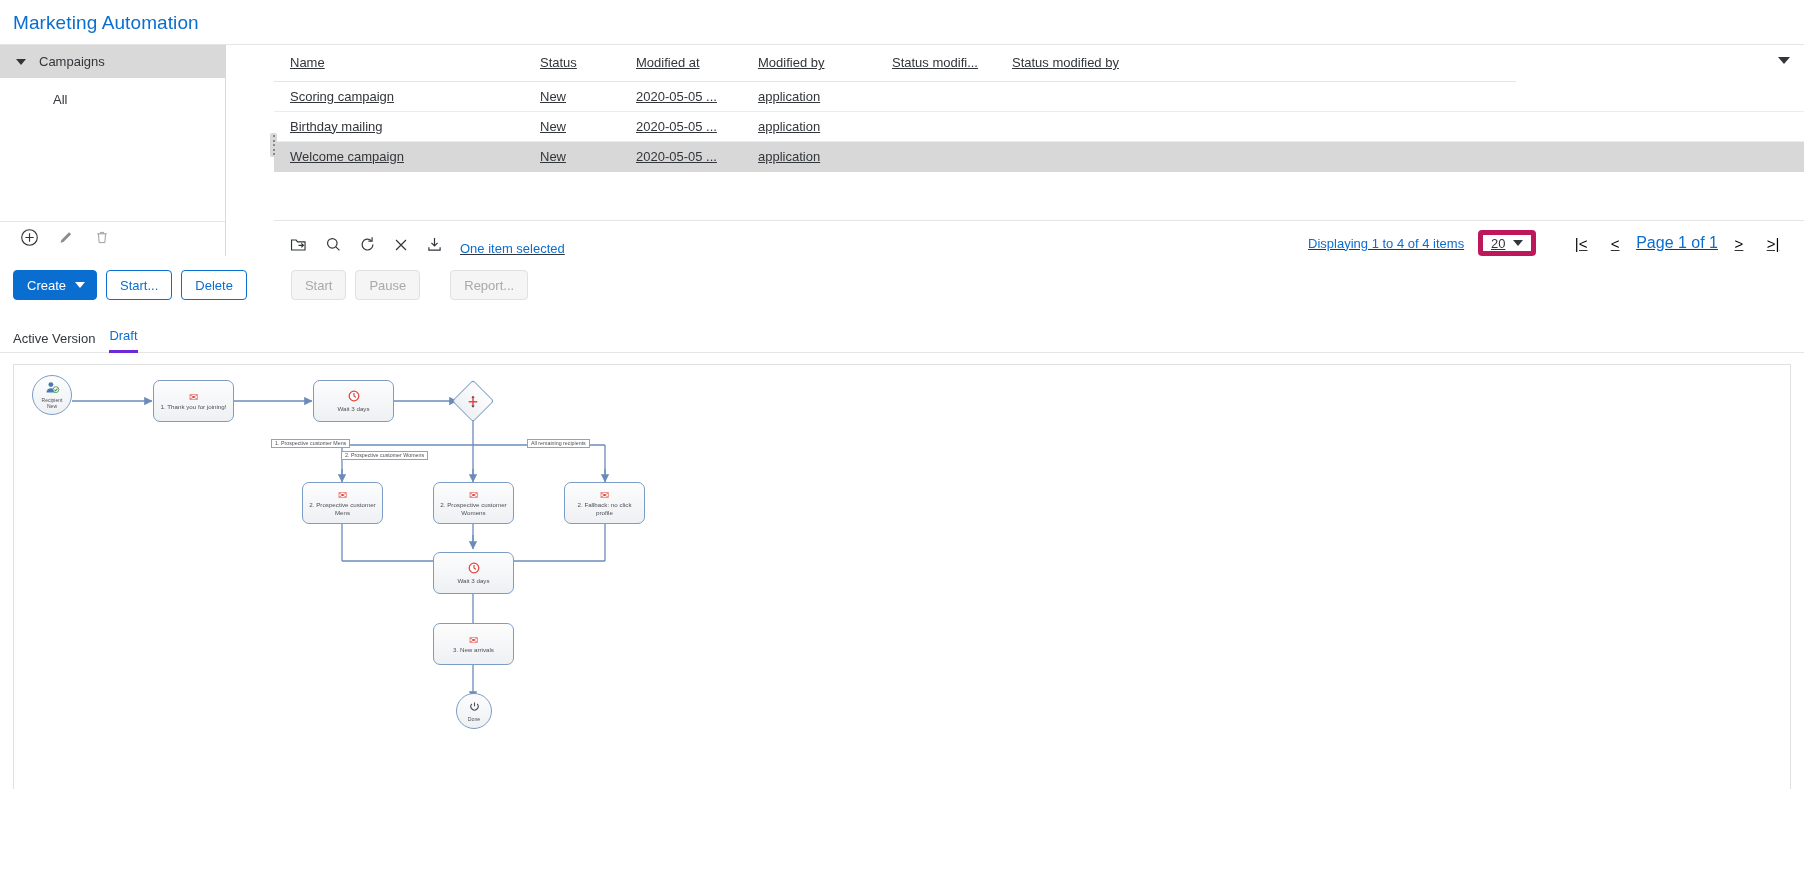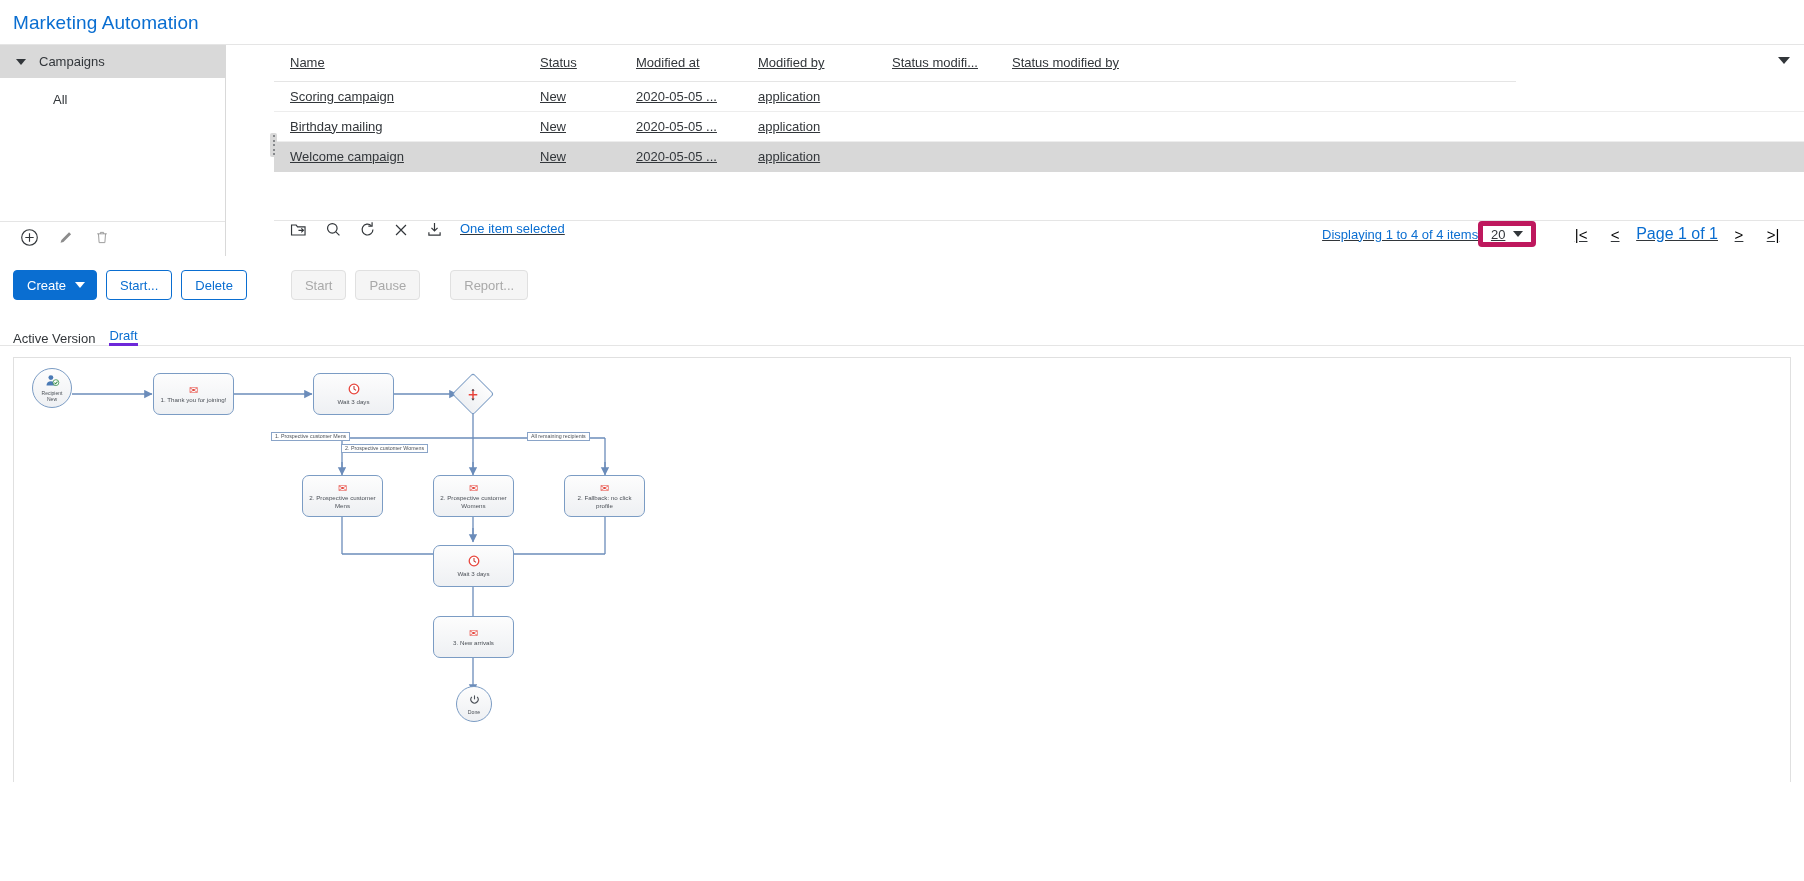--- a/index.html
+++ b/index.html
@@ -113,27 +113,27 @@
     border-left:6px solid transparent;
     border-right:6px solid transparent;
     border-top:7px solid #32363a;
     cursor:pointer;
   }
 
   .table-toolbar {
     margin-top:auto;
     height:36px;
     border-top:1px solid #e5e5e5;
-    display:flex; align-items:flex-start;
+    display:flex; align-items:flex-end;
     padding:0 14px 0 16px;
   }
   .tb-icons { display:flex; align-items:center; gap:17px; }
   .tb-text { margin-left:17px; color:#0a6ed1; font-size:13px; }
   .tb-right { margin-left:auto; display:flex; align-items:center; gap:0; }
-  .displaying { color:#0a6ed1; font-size:13px; }
+  .displaying { color:#0a6ed1; font-size:13px; margin-right:14px; }
   .page-size {
     border:5px solid #be185d; border-radius:4px;
     height:26px; width:58px;
     display:flex; align-items:center; justify-content:center; gap:8px;
     font-size:13px; color:#32363a;
     cursor:pointer;
   }
   .cap { width:0;height:0;border-left:5px solid transparent;border-right:5px solid transparent;border-top:6px solid #32363a; }
   .pager { display:flex; align-items:center; gap:0; margin-left:28px; }
   .pg-btn { width:34px; text-align:center; cursor:pointer; color:#000; font-size:15px; }
@@ -152,21 +152,21 @@
   }
   .btn-primary { background:#0a6ed1; color:#fff; border:1px solid #0a6ed1; gap:9px; padding:0 11px 0 13px; }
   .btn-primary .cap2 { width:0;height:0;border-left:5px solid transparent;border-right:5px solid transparent;border-top:6px solid #fff; }
   .btn-ghost { background:#fff; color:#0a6ed1; border:1px solid #0a6ed1; }
   .btn-disabled { background:#f5f5f5; color:#a9a9a9; border:1px solid #e0e0e0; cursor:default; }
   .gap-lg { width:26px; }
   .gap-md { width:12px; }
 
   
   .tabs { display:flex; align-items:flex-end; gap:14px; padding:28px 0 0 13px; }
-  .tab { font-size:13px; color:#32363a; cursor:pointer; }
+  .tab { font-size:13px; color:#32363a; padding-bottom:7px; cursor:pointer; }
   .tab.active { color:#0a6ed1; border-bottom:3px solid #6d28d9; }
   .tabs-rule { border-bottom:1px solid #e5e5e5; margin-top:-1px; }
 
   
   .canvas {
     margin:11px 13px 0 13px;
     height:425px;
     border:1px solid #e0e0e0;
     border-bottom:none;
     background:#fff;

